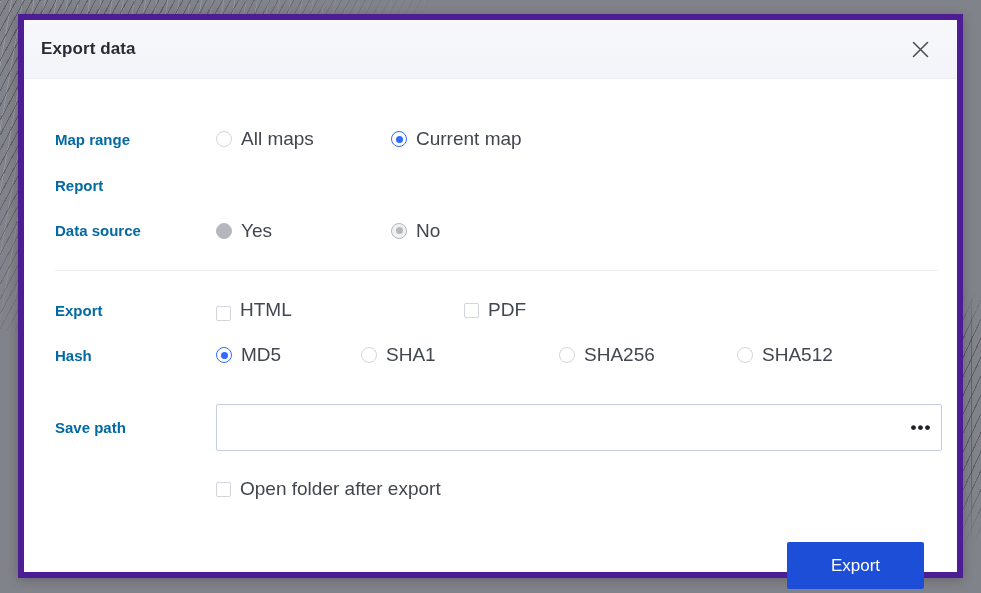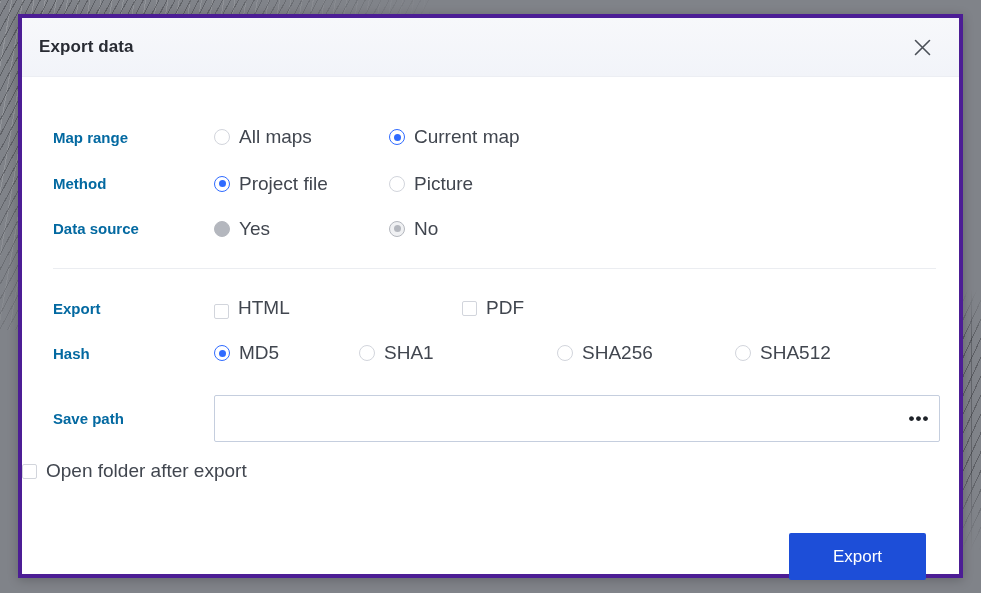--- a/index.html
+++ b/index.html
@@ -34,21 +34,21 @@
     -webkit-mask-image: linear-gradient(180deg, rgba(0,0,0,0) 0%, rgba(0,0,0,1) 18%, rgba(0,0,0,1) 70%, rgba(0,0,0,0) 100%);
     mask-image: linear-gradient(180deg, rgba(0,0,0,0) 0%, rgba(0,0,0,1) 18%, rgba(0,0,0,1) 70%, rgba(0,0,0,0) 100%);
   }
 
   
   #export-dialog {
     position: absolute;
     left: 18px; top: 14px;
     width: 945px; height: 564px;
     background: #ffffff;
-    border: 4px solid #4c1d95;
+    border: 6px solid #4c1d95;
     box-shadow: 0 2px 10px rgba(0,0,0,.22);
     display: flex;
     flex-direction: column;
   }
   #dialog-titlebar {
     height: 59px;
     flex: 0 0 59px;
     background: linear-gradient(180deg, #f7f8fb 0%, #f2f4f9 100%);
     border-bottom: 1px solid #eceef3;
     display: flex;
@@ -187,21 +187,22 @@
     cursor: pointer;
     font-size: 17px;
     letter-spacing: 1px;
     color: #1f2329;
     font-weight: bold;
     line-height: 8px;
   }
 
   #openfolder-row {
     display: flex;
-    align-items: center;
+    align-items: flex-end;
+    padding-left: 192px;
   }
 
   #footer-row {
     display: flex;
     justify-content: flex-end;
     padding-right: 33px;
   }
   #export-button {
     width: 137px;
     height: 47px;
@@ -241,31 +242,21 @@
           <span class="opt-label">All maps</span>
         </div>
         <div class="opt">
           <span class="radio checked"></span>
           <span class="opt-label">Current map</span>
         </div>
       </div>
     </div>
 
     <div class="form-row" style="height:45px;">
-      <div class="row-label">Method</div>
-      <div class="opts">
-        <div class="opt" style="width:175px;">
-          <span class="radio checked"></span>
-          <span class="opt-label">Project file</span>
-        </div>
-        <div class="opt">
-          <span class="radio"></span>
-          <span class="opt-label">Picture</span>
-        </div>
-      </div>
+      <div class="row-label">Report</div>
     </div>
 
     <div class="form-row" style="height:45px;">
       <div class="row-label">Data source</div>
       <div class="opts">
         <div class="opt disabled" style="width:175px;">
           <span class="radio dis-filled"></span>
           <span class="opt-label">Yes</span>
         </div>
         <div class="opt disabled">
@@ -307,21 +298,21 @@
           <span class="radio"></span>
           <span class="opt-label">SHA256</span>
         </div>
         <div class="opt">
           <span class="radio"></span>
           <span class="opt-label">SHA512</span>
         </div>
       </div>
     </div>
 
-    <div id="savepath-row" style="height:37px;margin-top:25px;">
+    <div id="savepath-row" style="height:37px;margin-top:32px;">
       <div class="row-label">Save path</div>
       <div id="savepath-input-wrap">
         <input id="savepath-input" type="text" value="" style="">
         <div id="browse-button">•••</div>
       </div>
     </div>
 
     <div id="openfolder-row" style="height:40px;margin-top:14px;">
       <div class="opt">
         <span class="checkbox"></span>

